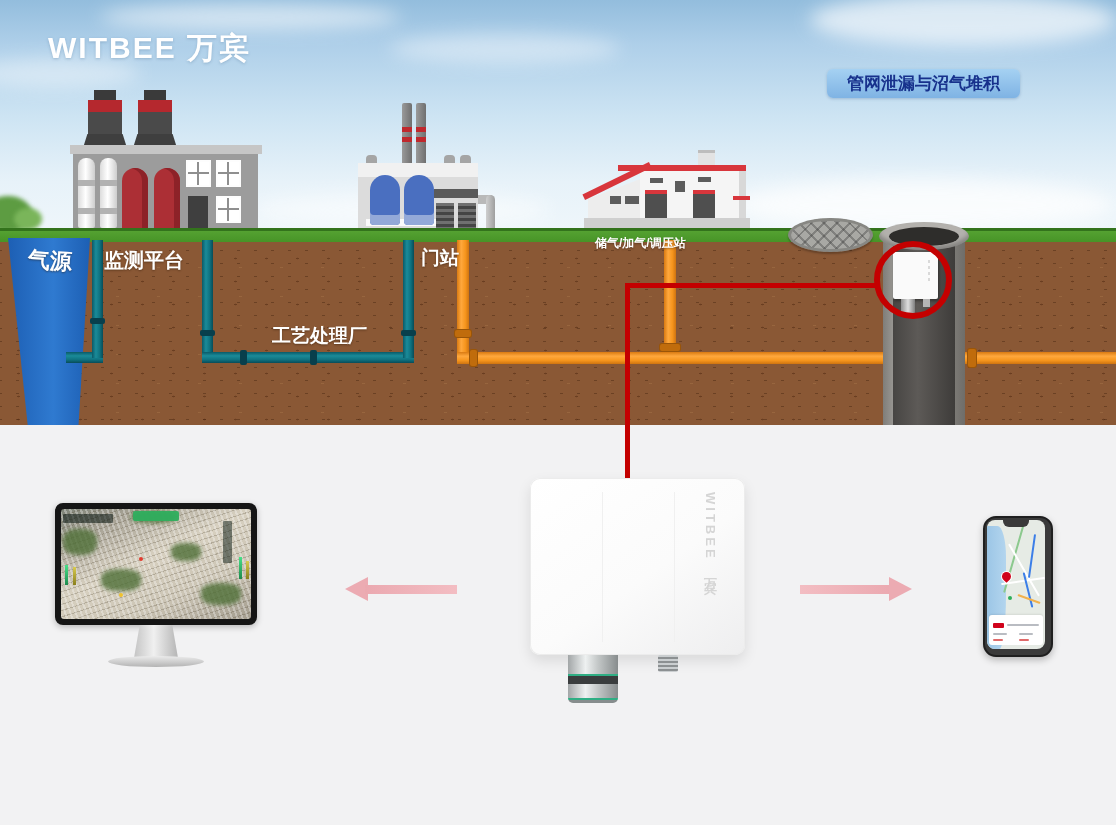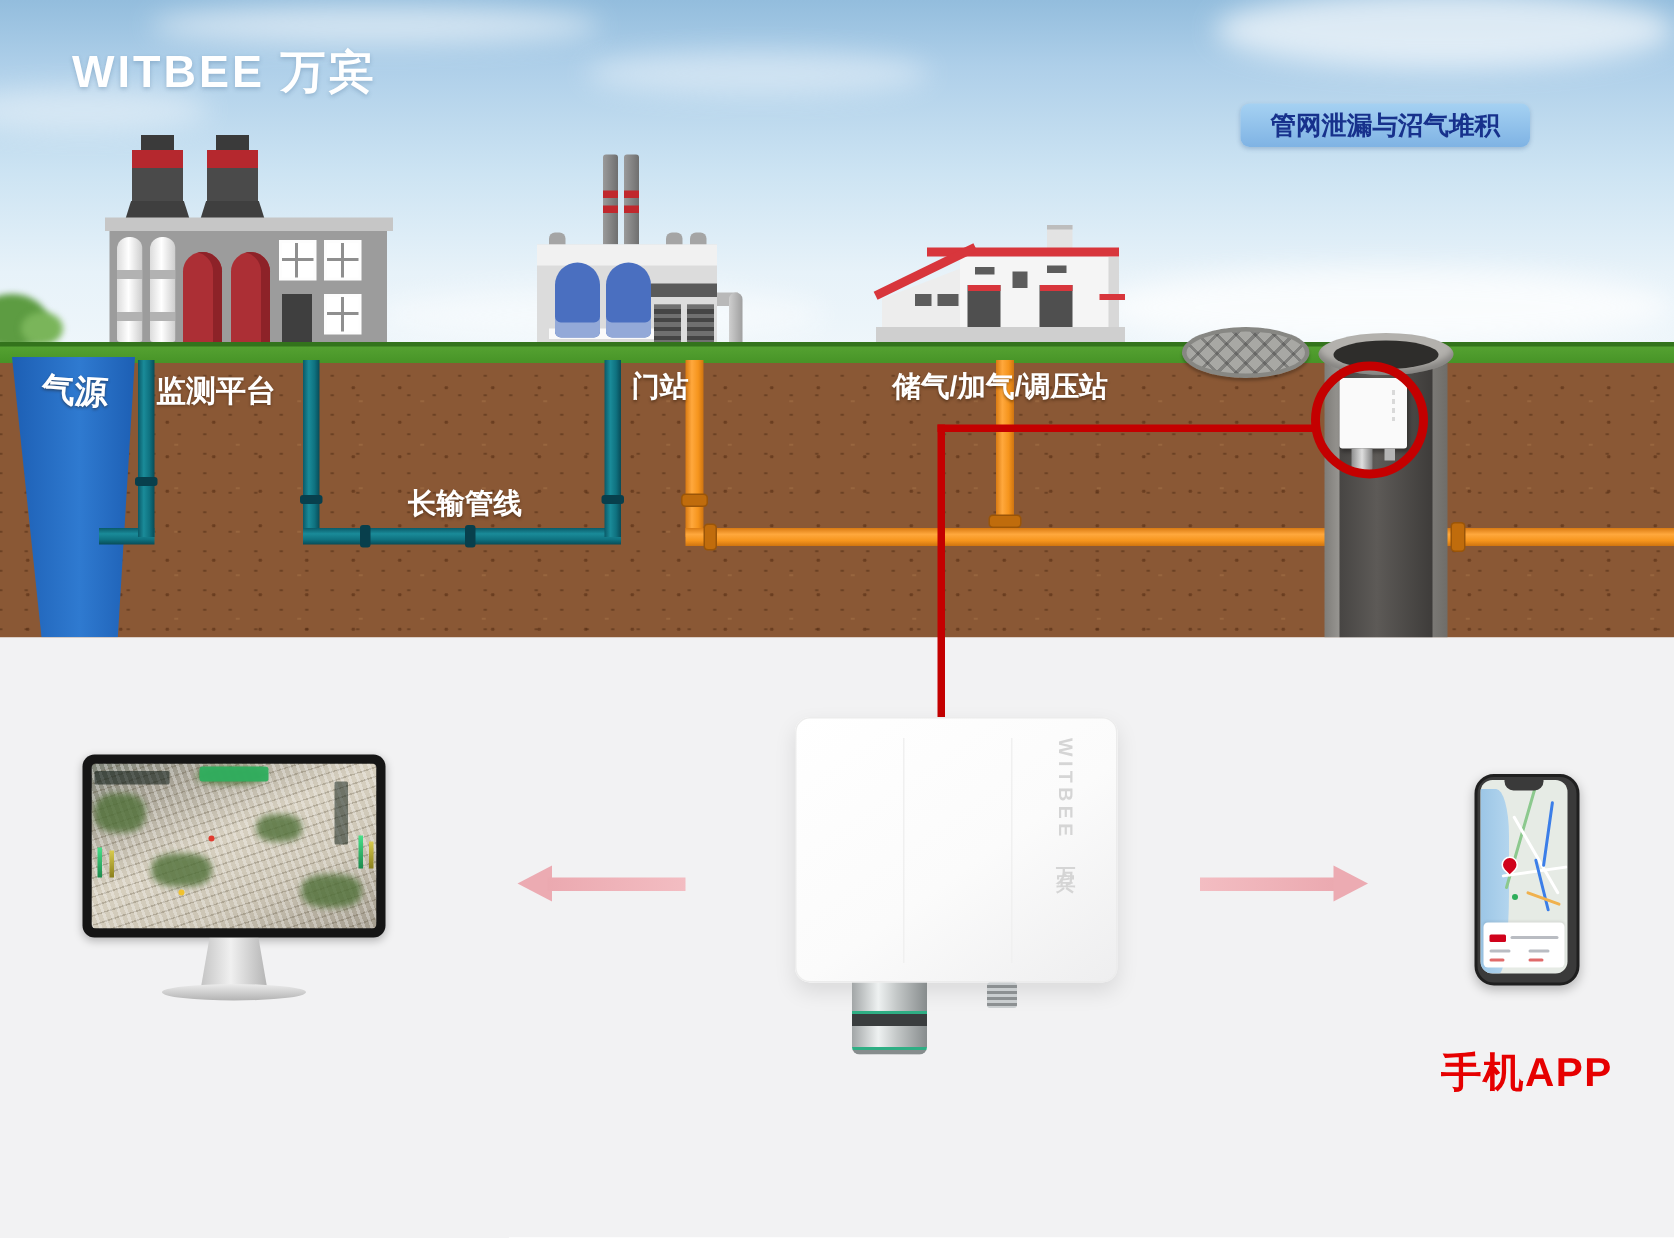--- a/index.html
+++ b/index.html
@@ -227,23 +227,23 @@
     <div class="f-part" style="left:-4px;top:0;width:90px;height:28px;border-radius:50%;background:#b3b1ad;box-shadow:inset 0 -4px 4px rgba(0,0,0,.25);"></div>
     <div class="f-part" style="left:6px;top:5px;width:70px;height:19px;border-radius:50%;background:#2e2d2b;"></div>
     <div class="f-part" style="left:10px;top:30px;width:45px;height:47px;background:#fafafa;border-radius:2px;box-shadow:1px 2px 3px rgba(0,0,0,.35);"></div>
     <div class="f-part" style="left:45px;top:38px;width:2px;height:22px;background:repeating-linear-gradient(180deg,#d9d9d9 0 3px,transparent 3px 6px);"></div>
     <div class="f-part" style="left:18px;top:77px;width:14px;height:16px;background:linear-gradient(90deg,#8f8f8f,#dedede 50%,#7f7f7f);border-radius:0 0 3px 3px;"></div>
     <div class="f-part" style="left:40px;top:77px;width:7px;height:8px;background:#b5b5b5;"></div>
   </div>
 
   <div class="abs slabel" style="left:28px;top:246px;font-size:22px;transform:rotate(4deg);">气源</div>
   <div class="abs slabel" style="left:104px;top:247px;font-size:20px;">监测平台</div>
-  <div class="abs slabel" style="left:272px;top:323px;font-size:19px;">长输管线</div>
+  <div class="abs slabel" style="left:272px;top:323px;font-size:19px;">工艺处理厂</div>
   <div class="abs slabel" style="left:421px;top:245px;font-size:19px;">门站</div>
-  <div class="abs slabel" style="left:595px;top:245px;font-size:19px;">储气/加气/调压站</div>
+  <div class="abs slabel" style="left:595px;top:235px;font-size:12px;">储气/加气/调压站</div>
 
   <div class="abs bottombg"></div>
 
   <div class="abs redline" style="left:625px;top:283px;width:252px;height:5px;"></div>
   <div class="abs redline" style="left:625px;top:283px;width:5px;height:196px;"></div>
   <div class="abs redcircle" style="left:874px;top:241px;width:78px;height:78px;"></div>
 
   <div class="abs" style="left:55px;top:503px;width:202px;height:164px;">
     <div class="abs m-bezel"></div>
     <div class="abs m-screen">
@@ -300,15 +300,14 @@
         <div class="abs" style="left:4px;top:8px;width:11px;height:5px;background:#d0021b;border-radius:1px;"></div>
         <div class="tbar" style="left:18px;top:9px;width:32px;"></div>
         <div class="tbar" style="left:4px;top:18px;width:14px;"></div>
         <div class="tbar" style="left:30px;top:18px;width:14px;"></div>
         <div class="tbar" style="left:4px;top:24px;width:10px;background:#e06a6a;"></div>
         <div class="tbar" style="left:30px;top:24px;width:10px;background:#e06a6a;"></div>
       </div>
       <div class="abs p-notch"></div>
     </div>
   </div>
-  <div class="abs redlabel" style="left:953px;top:697px;width:130px;">手机APP</div>
 
 </div>
 
 </body></html>

